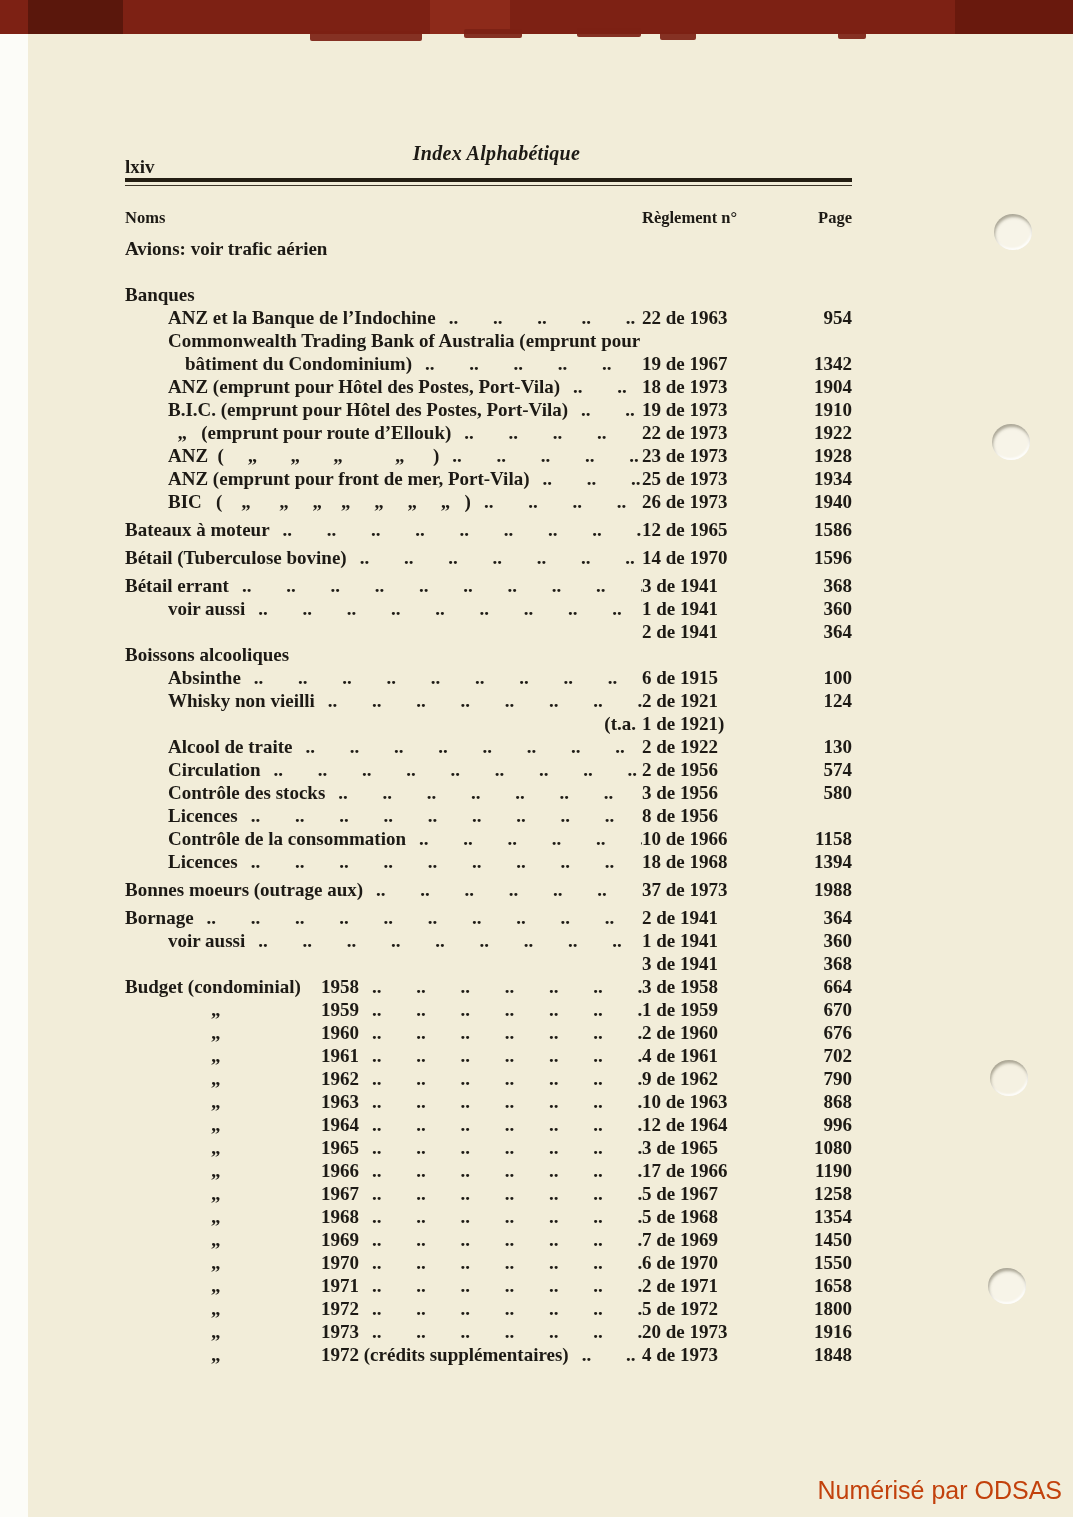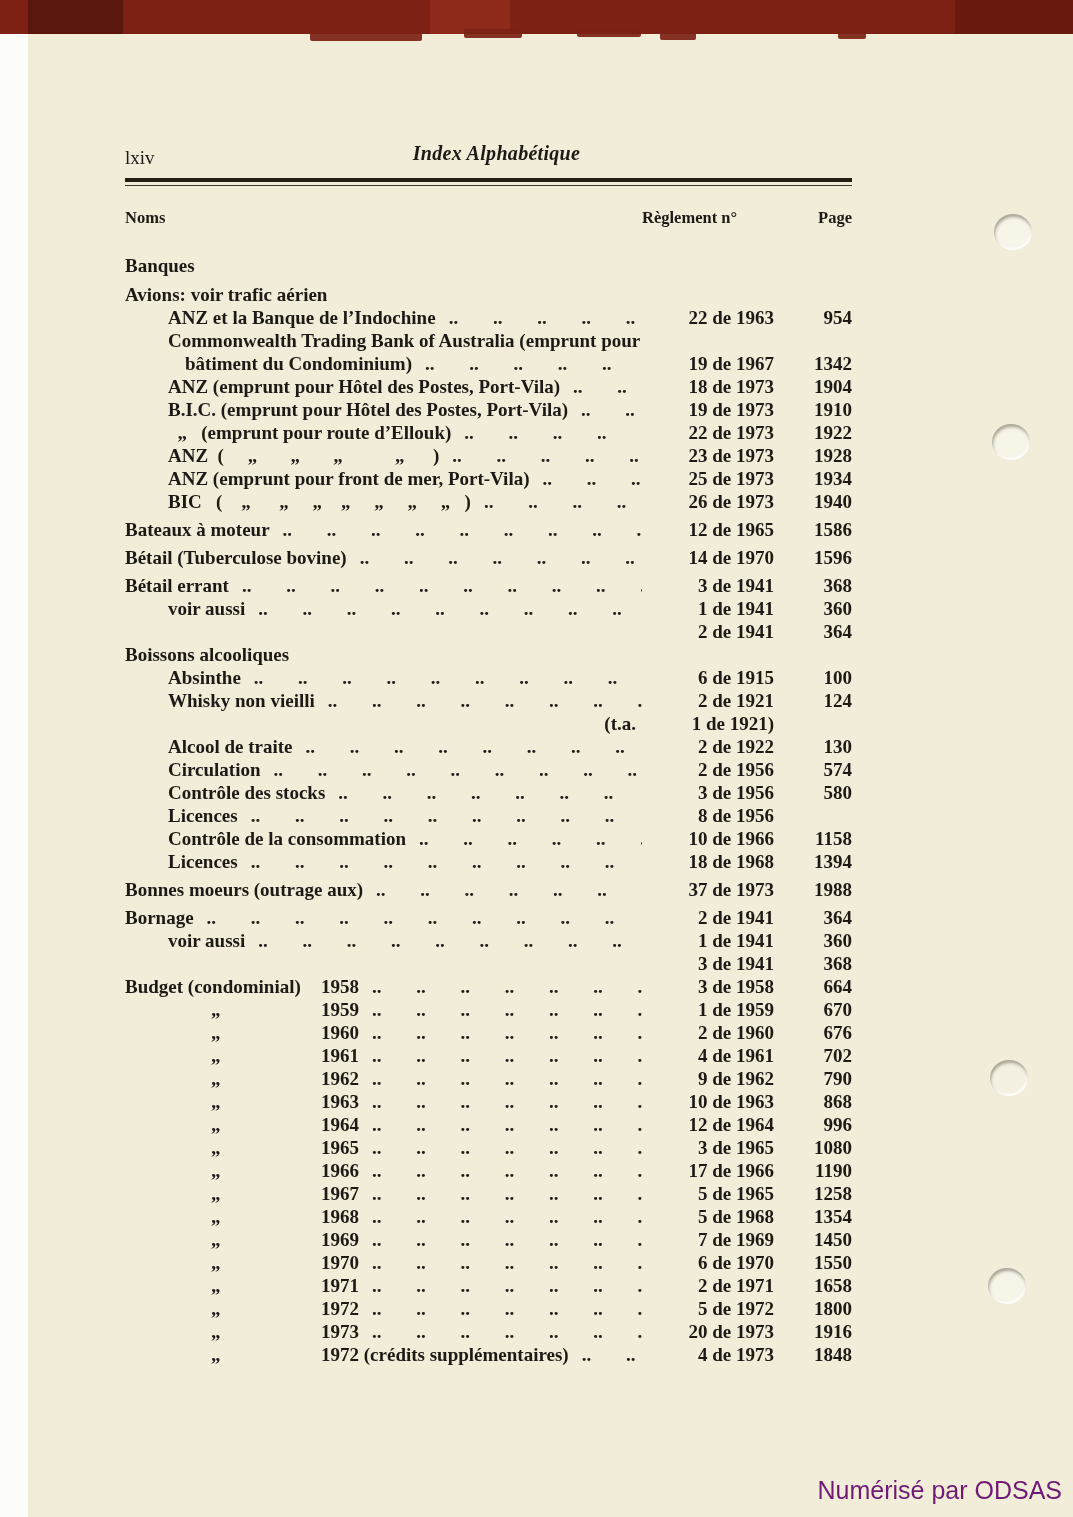--- a/index.html
+++ b/index.html
@@ -31,21 +31,21 @@
     box-shadow: inset 1px 3px 3px rgba(110,104,84,.55), inset -1px -2px 2px rgba(255,255,255,.85);
   }
   .h1 { left:994px; top:214px; }
   .h2 { left:992px; top:424px; }
   .h3 { left:990px; top:1060px; background:#f5f1e2; }
   .h4 { left:988px; top:1268px; }
 
   
   .content { position:absolute; left:125px; top:142px; width:727px; font-weight:600; }
   .pagehead { position:relative; height:26px; font-size:19px; }
-  .folio { position:absolute; left:0; top:5px; font-weight:400; }
+  .folio { position:absolute; left:0; top:14px; font-weight:700; }
   .ptitle { position:absolute; left:16px; right:0; text-align:center; font-style:italic; font-weight:bold; letter-spacing:.3px; font-size:20px; }
   .rule { margin-top:10px; border-top:4px solid #241e13; border-bottom:1px solid #3d362a; height:3px; }
 
   .colhead { display:flex; margin-top:22px; font-weight:bold; font-size:16.5px; }
   .colhead .c1 { flex:1; }
   .colhead .c2 { width:132px; text-align:left; }
   .colhead .c3 { width:78px; text-align:right; }
 
   #rows { margin-top:3px; font-size:19px; }
   .row { display:flex; line-height:23px; }
@@ -53,27 +53,27 @@
   .row.gap-sm { margin-top:5px; }
   .row.gap-lg { margin-top:23px; }
   .ncell { flex:1; display:flex; min-width:0; }
   .ind-1 { padding-left:43px; }
   .ind-2 { padding-left:60px; }
   .nm { white-space:pre; }
   .b-label { width:196px; flex:none; white-space:pre; }
   .b-label.ditto { width:110px; padding-left:86px; }
   .leader { flex:1; min-width:0; overflow:hidden; white-space:nowrap; word-spacing:30px; padding-left:13px; }
   .prereg { margin-left:auto; padding-right:6px; white-space:nowrap;text-align:right; }
-  .rcell { width:132px; flex:none; text-align:right; white-space:nowrap; }
+  .rcell { width:132px; flex:none; text-align:left; white-space:nowrap; }
   .pcell { width:78px; flex:none; text-align:right; white-space:nowrap; }
 
   .credit {
     position:absolute; right:11px; bottom:12px;
     font-family:"Liberation Sans","DejaVu Sans",sans-serif;
-    font-size:25px; color:#701a75; font-weight:normal;
+    font-size:25px; color:#c2410c; font-weight:normal;
   }
 </style>
 </head>
 <body>
 
 <div id="scan">
 
   <div class="topbar">
     <div class="patch p1"></div>
     <div class="patch p2"></div>
@@ -100,30 +100,30 @@
     <div class="colhead">
       <span class="c1">Noms</span>
       <span class="c2">Règlement n°</span>
       <span class="c3">Page</span>
     </div>
     <div id="rows">
         <div class="row">
           <div class="rcell"></div>
           <div class="pcell"></div>
         </div>
+        <div class="row gap-xs">
+          <div class="ncell">
+            <span class="nm">Avions: voir trafic aérien</span>
+          </div>
+          <div class="rcell"></div>
+          <div class="pcell"></div>
+        </div>
         <div class="row gap-lg">
           <div class="ncell">
             <span class="nm">Banques</span>
-          </div>
-          <div class="rcell"></div>
-          <div class="pcell"></div>
-        </div>
-        <div class="row gap-xs">
-          <div class="ncell">
-            <span class="nm">Avions: voir trafic aérien</span>
           </div>
           <div class="rcell"></div>
           <div class="pcell"></div>
         </div>
         <div class="row">
           <div class="ncell ind-1">
             <span class="nm">ANZ et la Banque de l’Indochine</span>
             <span class="leader">.. .. .. .. .. .. .. .. .. .. .. .. .. ..</span>
           </div>
           <div class="rcell">22 de 1963</div>
@@ -416,21 +416,21 @@
           </div>
           <div class="rcell">17 de 1966</div>
           <div class="pcell">1190</div>
         </div>
         <div class="row">
           <div class="ncell">
             <span class="b-label ditto">„</span>
             <span class="nm">1967</span>
             <span class="leader">.. .. .. .. .. .. .. .. .. .. .. .. .. ..</span>
           </div>
-          <div class="rcell">5 de 1965</div>
+          <div class="rcell">5 de 1967</div>
           <div class="pcell">1258</div>
         </div>
         <div class="row">
           <div class="ncell">
             <span class="b-label ditto">„</span>
             <span class="nm">1968</span>
             <span class="leader">.. .. .. .. .. .. .. .. .. .. .. .. .. ..</span>
           </div>
           <div class="rcell">5 de 1968</div>
           <div class="pcell">1354</div>

